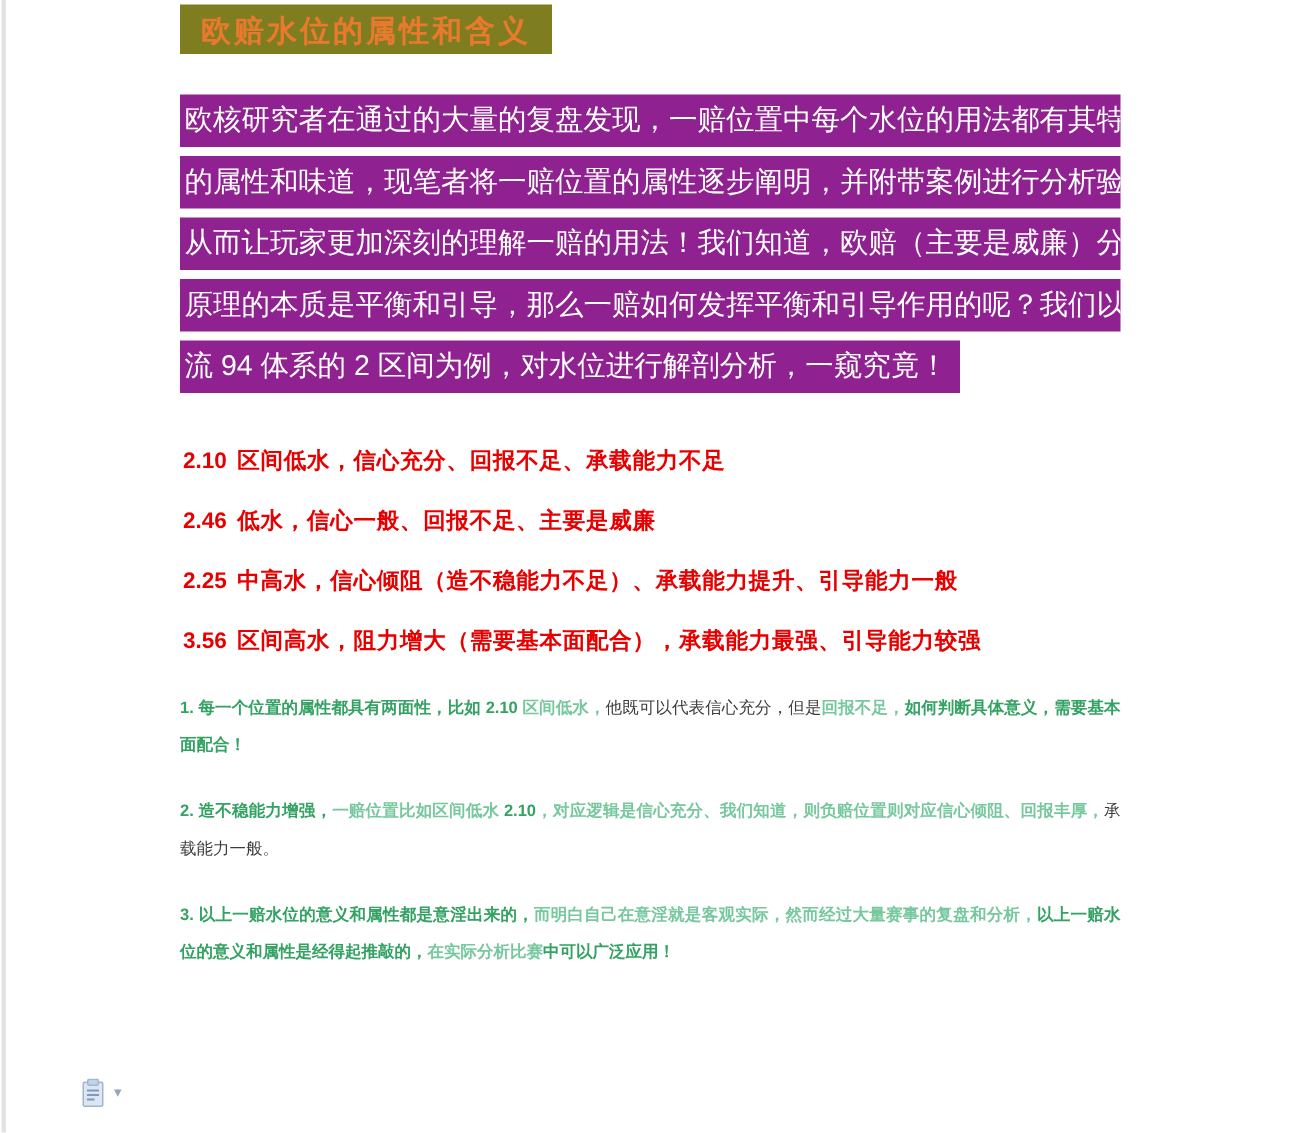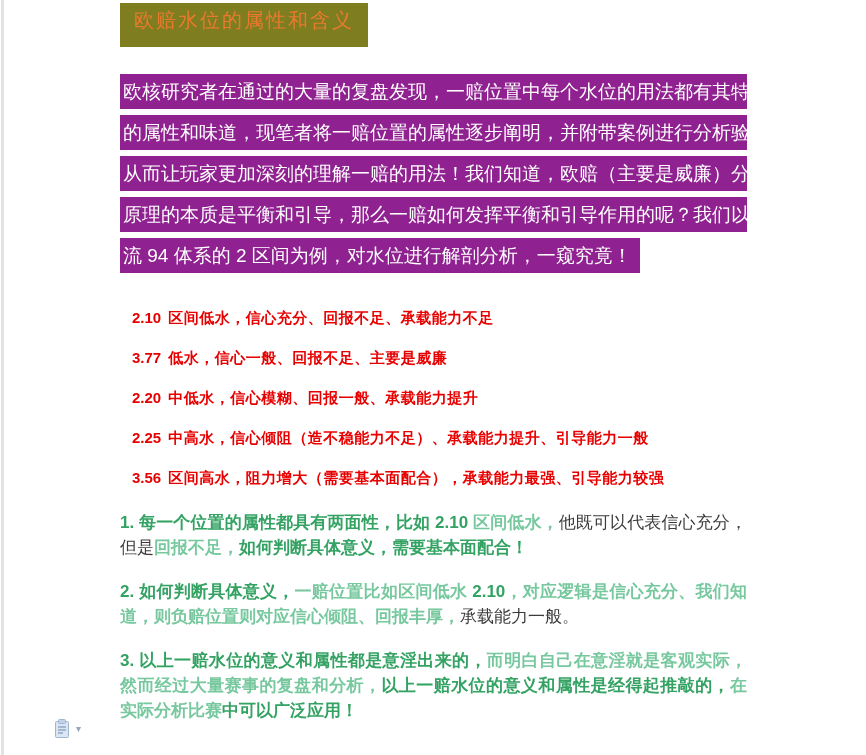--- a/index.html
+++ b/index.html
@@ -21,43 +21,43 @@
     background:#e3e3e3;
   }
   .content{
     position:relative;
     padding:3px 0 0 120px;
     width:747px; 
   }
   .doc-title{
     display:inline-block;margin:0;
     background:var(--title-bg);color:var(--title-fg);
-    font-size:20px;font-weight:normal;letter-spacing:2px;
-    padding:4px 14px 13px 14px;
+    font-size:20px;font-weight:bold;letter-spacing:2px;
+    padding:4px 14px 2px 14px;
   }
   .intro{margin-top:27px;width:627px;}
   .intro-line{
     background:var(--highlight-bg);color:var(--highlight-fg);
     font-size:19px;height:35px;line-height:35px;
     margin-bottom:6px;padding:0 3px;white-space:nowrap;overflow:hidden;
   }
   .intro-line.full{text-align:justify;text-align-last:justify;}
   .intro-line.last{display:inline-block;white-space:nowrap;padding:0 8px 0 3px;}
   .levels{margin-top:27px;}
   .level{
-    margin:0 0 24px 12px;font-size:15px;font-weight:bold;
+    margin:0 0 24px 2px;font-size:15px;font-weight:bold;
     color:var(--red);line-height:16px;letter-spacing:0.5px;
   }
   .level .odds{margin-right:7px;letter-spacing:0;}
   .conclusion-intro{
     margin:9px 0 0 0;font-size:15px;font-weight:bold;
     color:var(--green-bold);line-height:16px;
   }
   .conclusion{
-    margin:19px 0 0 0;width:627px;font-size:17px;line-height:25px;
+    margin:19px 0 0 0;width:627px;font-size:11px;line-height:25px;
     text-align:justify;
   }
   .seg-bold{color:var(--green-bold);font-weight:bold;}
   .seg-light{color:var(--green-light);font-weight:bold;}
   .seg-black{color:var(--text-black);font-weight:normal;}
   .paste-widget{
     position:absolute;left:52px;top:717px;
     display:flex;align-items:center;gap:4px;cursor:pointer;
     padding:2px;border-radius:2px;
   }
@@ -77,29 +77,28 @@
   <div class="intro">
     <div class="intro-line full">欧核研究者在通过的大量的复盘发现，一赔位置中每个水位的用法都有其特殊</div>
     <div class="intro-line full">的属性和味道，现笔者将一赔位置的属性逐步阐明，并附带案例进行分析验证，</div>
     <div class="intro-line full">从而让玩家更加深刻的理解一赔的用法！我们知道，欧赔（主要是威廉）分散</div>
     <div class="intro-line full">原理的本质是平衡和引导，那么一赔如何发挥平衡和引导作用的呢？我们以主</div>
     <div class="intro-line last">流 94 体系的 2 区间为例，对水位进行解剖分析，一窥究竟！</div>
   </div>
 
   <div class="levels">
     <p class="level"><span class="odds">2.10</span><span>区间低水，信心充分、回报不足、承载能力不足</span></p>
-    <p class="level"><span class="odds">3.77</span><span>低水，信心一般、回报不足、主要是威廉</span></p>
-    <p class="level"><span class="odds">2.20</span><span>中低水，信心模糊、回报一般、承载能力提升</span></p>
+    <p class="level"><span class="odds">2.46</span><span>低水，信心一般、回报不足、主要是威廉</span></p>
     <p class="level"><span class="odds">2.25</span><span>中高水，信心倾阻（造不稳能力不足）、承载能力提升、引导能力一般</span></p>
     <p class="level"><span class="odds">3.56</span><span>区间高水，阻力增大（需要基本面配合），承载能力最强、引导能力较强</span></p>
   </div>
 
 
   <p class="conclusion"><span class="seg-bold">1. </span><span class="seg-bold">每一个位置的属性都具有两面性，比如 2.10 </span><span class="seg-light">区间低水，</span><span class="seg-black">他既可以代表信心充分，但是</span><span class="seg-light">回报不足，</span><span class="seg-bold">如何判断具体意义，需要基本面配合！</span></p>
-  <p class="conclusion"><span class="seg-bold">2. </span><span class="seg-bold">如何判断具体意义，</span><span class="seg-light">一赔位置比如区间低水 </span><span class="seg-bold">2.10</span><span class="seg-light">，对应逻辑是信心充分、我们知道，则</span><span class="seg-light">负赔位置则对应信心倾阻、回报丰厚，</span><span class="seg-black">承载能力一般。</span></p>
+  <p class="conclusion"><span class="seg-bold">2. </span><span class="seg-bold">造不稳能力增强，</span><span class="seg-light">一赔位置比如区间低水 </span><span class="seg-bold">2.10</span><span class="seg-light">，对应逻辑是信心充分、我们知道，则</span><span class="seg-light">负赔位置则对应信心倾阻、回报丰厚，</span><span class="seg-black">承载能力一般。</span></p>
   <p class="conclusion"><span class="seg-bold">3. </span><span class="seg-bold">以上一赔水位的意义和属性都是意淫出来的，</span><span class="seg-light">而明白自己在意淫就是客观实际，然而经过大量赛事的复盘和分析，</span><span class="seg-bold">以上一赔水位的意义和属性是经得起推敲的，</span><span class="seg-light">在实际分析比赛</span><span class="seg-bold">中可以广泛应用！</span></p>
 
 </div>
 
 <div class="paste-widget">
   <svg width="18" height="20" viewBox="0 0 18 20">
     <rect x="1.5" y="2.5" width="13" height="16" rx="1" fill="#DCE6F2" stroke="#9FB6D0" stroke-width="1"></rect>
     <rect x="4.5" y="0.5" width="7" height="4" rx="1" fill="#C3D3E6" stroke="#9FB6D0" stroke-width="1"></rect>
     <line x1="4" y1="8" x2="12" y2="8" stroke="#7E99BA" stroke-width="1.2"></line>
     <line x1="4" y1="11" x2="12" y2="11" stroke="#7E99BA" stroke-width="1.2"></line>

